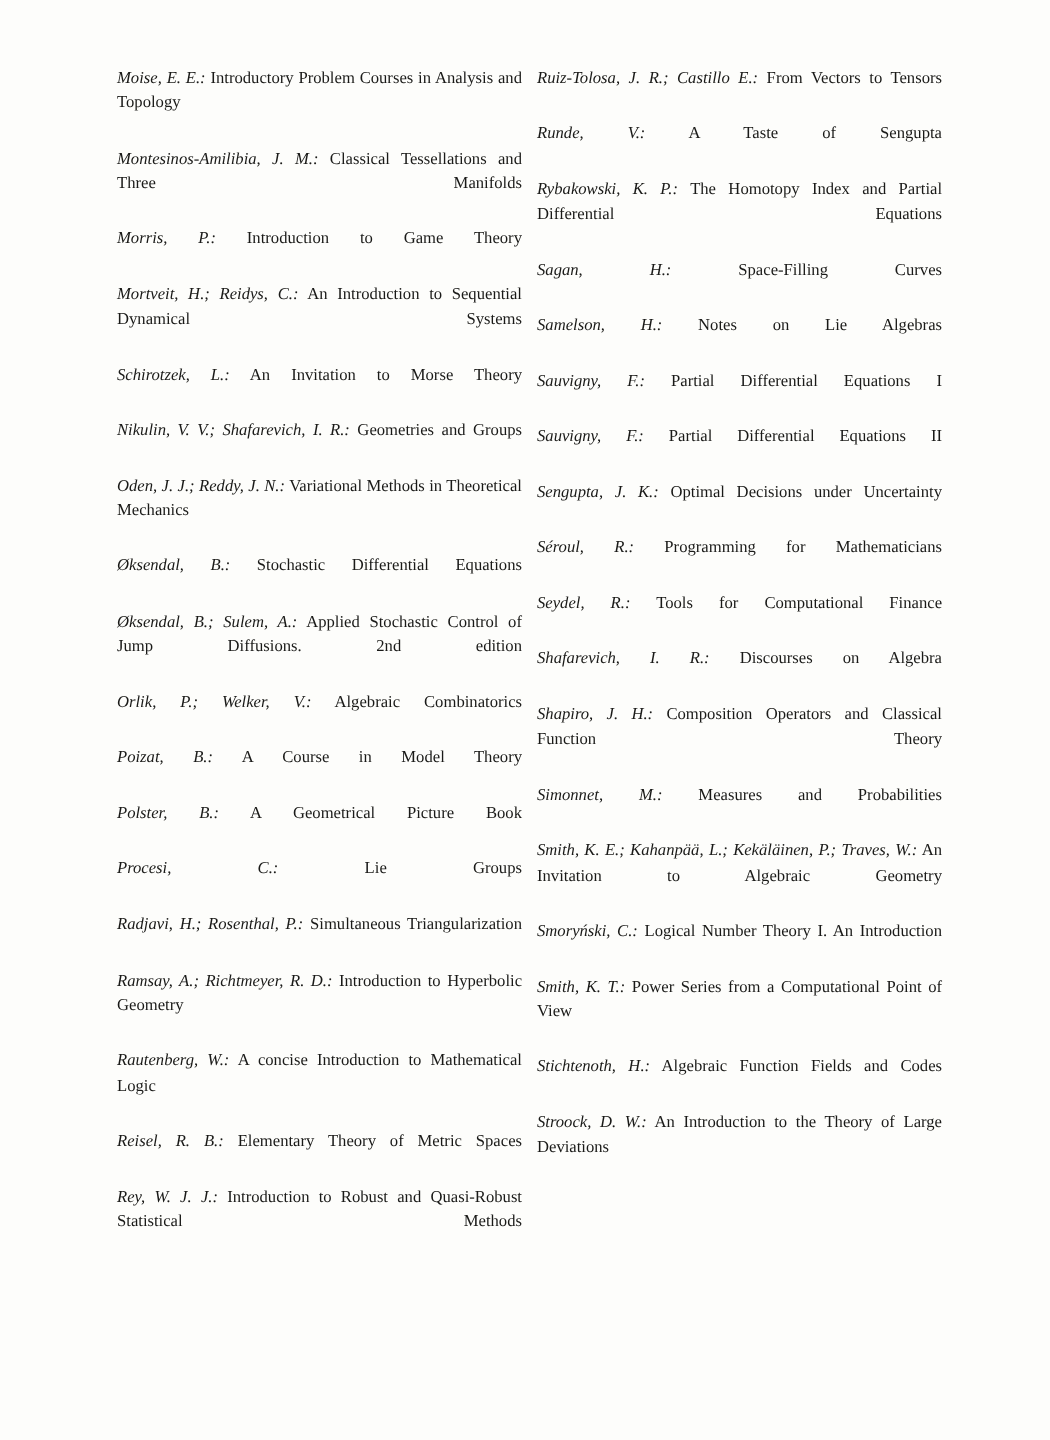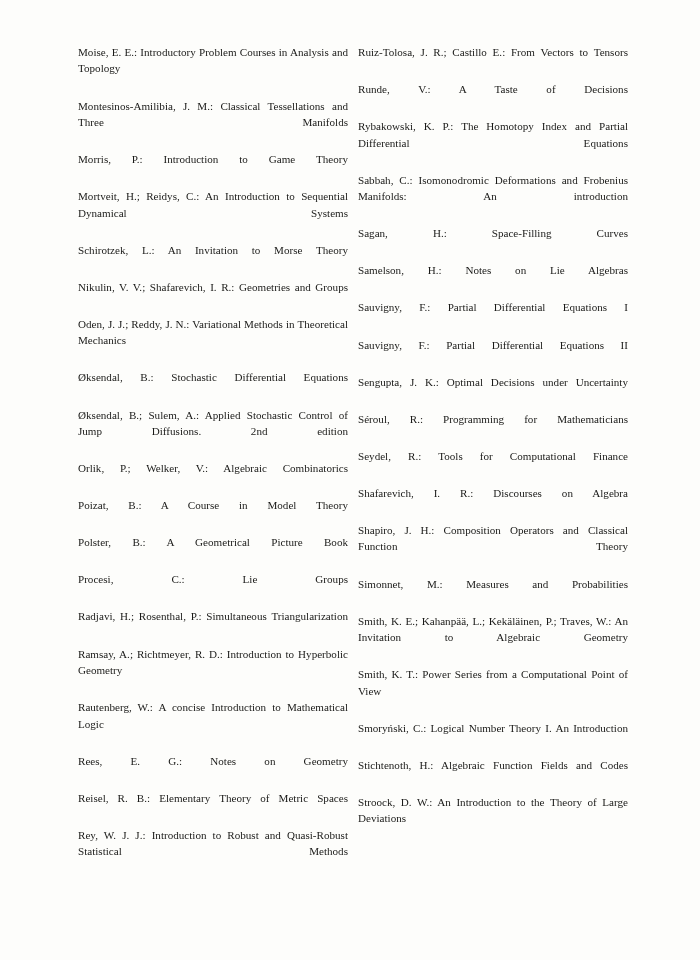--- a/index.html
+++ b/index.html
@@ -41,20 +41,21 @@
     hyphens: manual;
     word-spacing: 0.1px;
   }
   
   .entry::after {
     content: "";
     display: inline-block;
     width: 100%;
   }
   .author {
+    font-style: italic;
   }
   .title {
     font-style: normal;
   }
 </style>
 </head>
 <body>
 
 <div class="page">
   <div class="columns">
@@ -68,40 +69,38 @@
         <p class="entry"><span class="author">Oden, J. J.; Reddy, J. N.:</span><span class="title"> Variational Methods in Theoretical Mechanics</span></p>
         <p class="entry"><span class="author">Øksendal, B.:</span><span class="title"> Stochastic Differential Equations</span></p>
         <p class="entry"><span class="author">Øksendal, B.; Sulem, A.:</span><span class="title"> Applied Stochastic Control of Jump Diffusions. 2nd edition</span></p>
         <p class="entry"><span class="author">Orlik, P.; Welker, V.:</span><span class="title"> Algebraic Combinatorics</span></p>
         <p class="entry"><span class="author">Poizat, B.:</span><span class="title"> A Course in Model Theory</span></p>
         <p class="entry"><span class="author">Polster, B.:</span><span class="title"> A Geometrical Picture Book</span></p>
         <p class="entry"><span class="author">Procesi, C.:</span><span class="title"> Lie Groups</span></p>
         <p class="entry"><span class="author">Radjavi, H.; Rosenthal, P.:</span><span class="title"> Simultaneous Triangularization</span></p>
         <p class="entry"><span class="author">Ramsay, A.; Richtmeyer, R. D.:</span><span class="title"> Introduction to Hyperbolic Geometry</span></p>
         <p class="entry"><span class="author">Rautenberg, W.:</span><span class="title"> A concise Introduction to Mathematical Logic</span></p>
-        <p class="entry"><span class="author">Rees, E. G.:</span><span class="title"> Notes on Geometry</span></p>
         <p class="entry"><span class="author">Reisel, R. B.:</span><span class="title"> Elementary Theory of Metric Spaces</span></p>
         <p class="entry"><span class="author">Rey, W. J. J.:</span><span class="title"> Introduction to Robust and Quasi-Robust Statistical Methods</span></p>
       </div>
     <div class="column">
         <p class="entry"><span class="author">Ruiz-Tolosa, J. R.; Castillo E.:</span><span class="title"> From Vectors to Tensors</span></p>
-        <p class="entry"><span class="author">Runde, V.:</span><span class="title"> A Taste of Decisions</span></p>
+        <p class="entry"><span class="author">Runde, V.:</span><span class="title"> A Taste of Sengupta</span></p>
         <p class="entry"><span class="author">Rybakowski, K. P.:</span><span class="title"> The Homotopy Index and Partial Differential Equations</span></p>
-        <p class="entry"><span class="author">Sabbah, C.:</span><span class="title"> Isomonodromic Deformations and Frobenius Manifolds: An introduction</span></p>
         <p class="entry"><span class="author">Sagan, H.:</span><span class="title"> Space-Filling Curves</span></p>
         <p class="entry"><span class="author">Samelson, H.:</span><span class="title"> Notes on Lie Algebras</span></p>
         <p class="entry"><span class="author">Sauvigny, F.:</span><span class="title"> Partial Differential Equations I</span></p>
         <p class="entry"><span class="author">Sauvigny, F.:</span><span class="title"> Partial Differential Equations II</span></p>
         <p class="entry"><span class="author">Sengupta, J. K.:</span><span class="title"> Optimal Decisions under Uncertainty</span></p>
         <p class="entry"><span class="author">Séroul, R.:</span><span class="title"> Programming for Mathematicians</span></p>
         <p class="entry"><span class="author">Seydel, R.:</span><span class="title"> Tools for Computational Finance</span></p>
         <p class="entry"><span class="author">Shafarevich, I. R.:</span><span class="title"> Discourses on Algebra</span></p>
         <p class="entry"><span class="author">Shapiro, J. H.:</span><span class="title"> Composition Operators and Classical Function Theory</span></p>
         <p class="entry"><span class="author">Simonnet, M.:</span><span class="title"> Measures and Probabilities</span></p>
         <p class="entry"><span class="author">Smith, K. E.; Kahanpää, L.; Kekäläinen, P.; Traves, W.:</span><span class="title"> An Invitation to Algebraic Geometry</span></p>
+        <p class="entry"><span class="author">Smoryński, C.:</span><span class="title"> Logical Number Theory I. An Introduction</span></p>
         <p class="entry"><span class="author">Smith, K. T.:</span><span class="title"> Power Series from a Computational Point of View</span></p>
-        <p class="entry"><span class="author">Smoryński, C.:</span><span class="title"> Logical Number Theory I. An Introduction</span></p>
         <p class="entry"><span class="author">Stichtenoth, H.:</span><span class="title"> Algebraic Function Fields and Codes</span></p>
         <p class="entry"><span class="author">Stroock, D. W.:</span><span class="title"> An Introduction to the Theory of Large Deviations</span></p>
         <p class="entry"></p>
       </div>
   </div>
 </div>
 
 </body></html>

